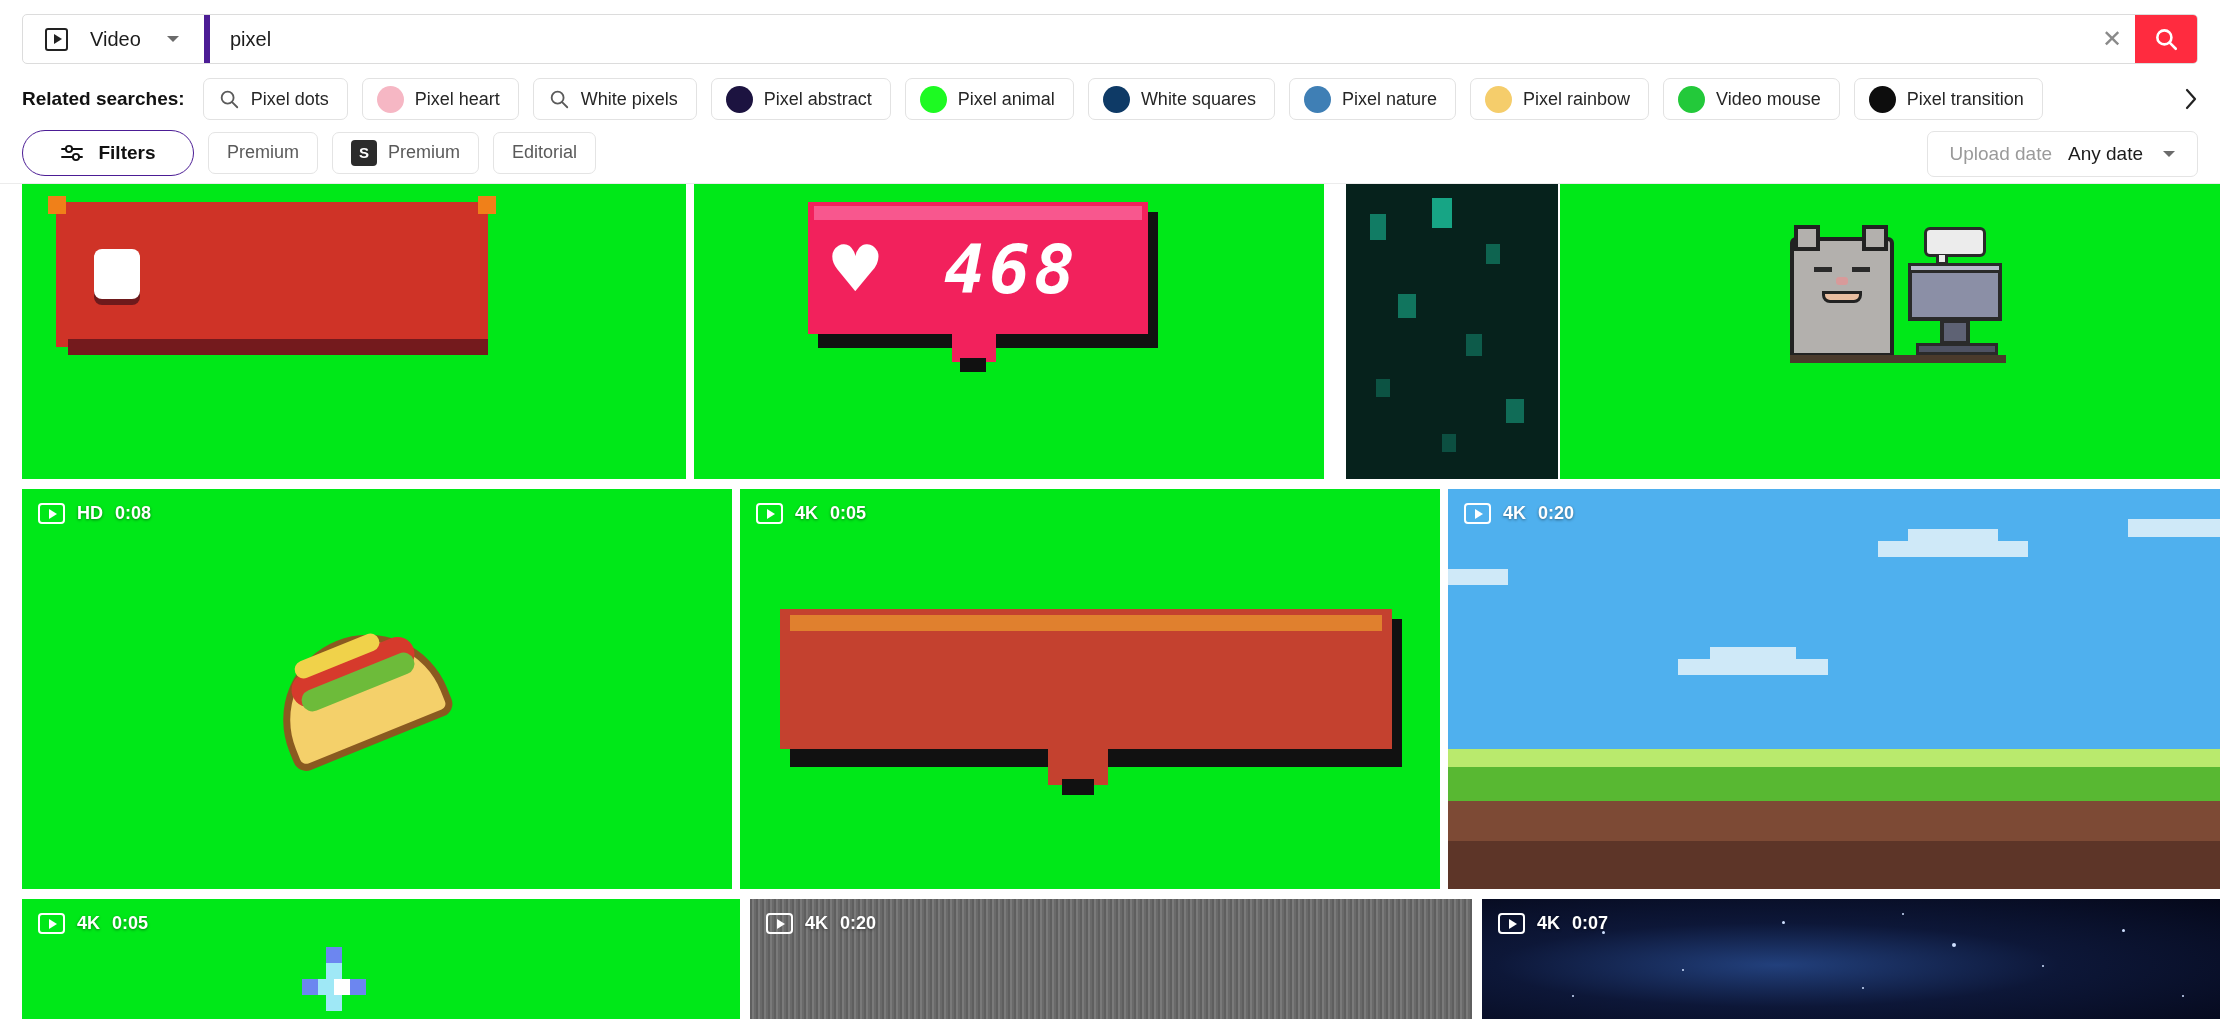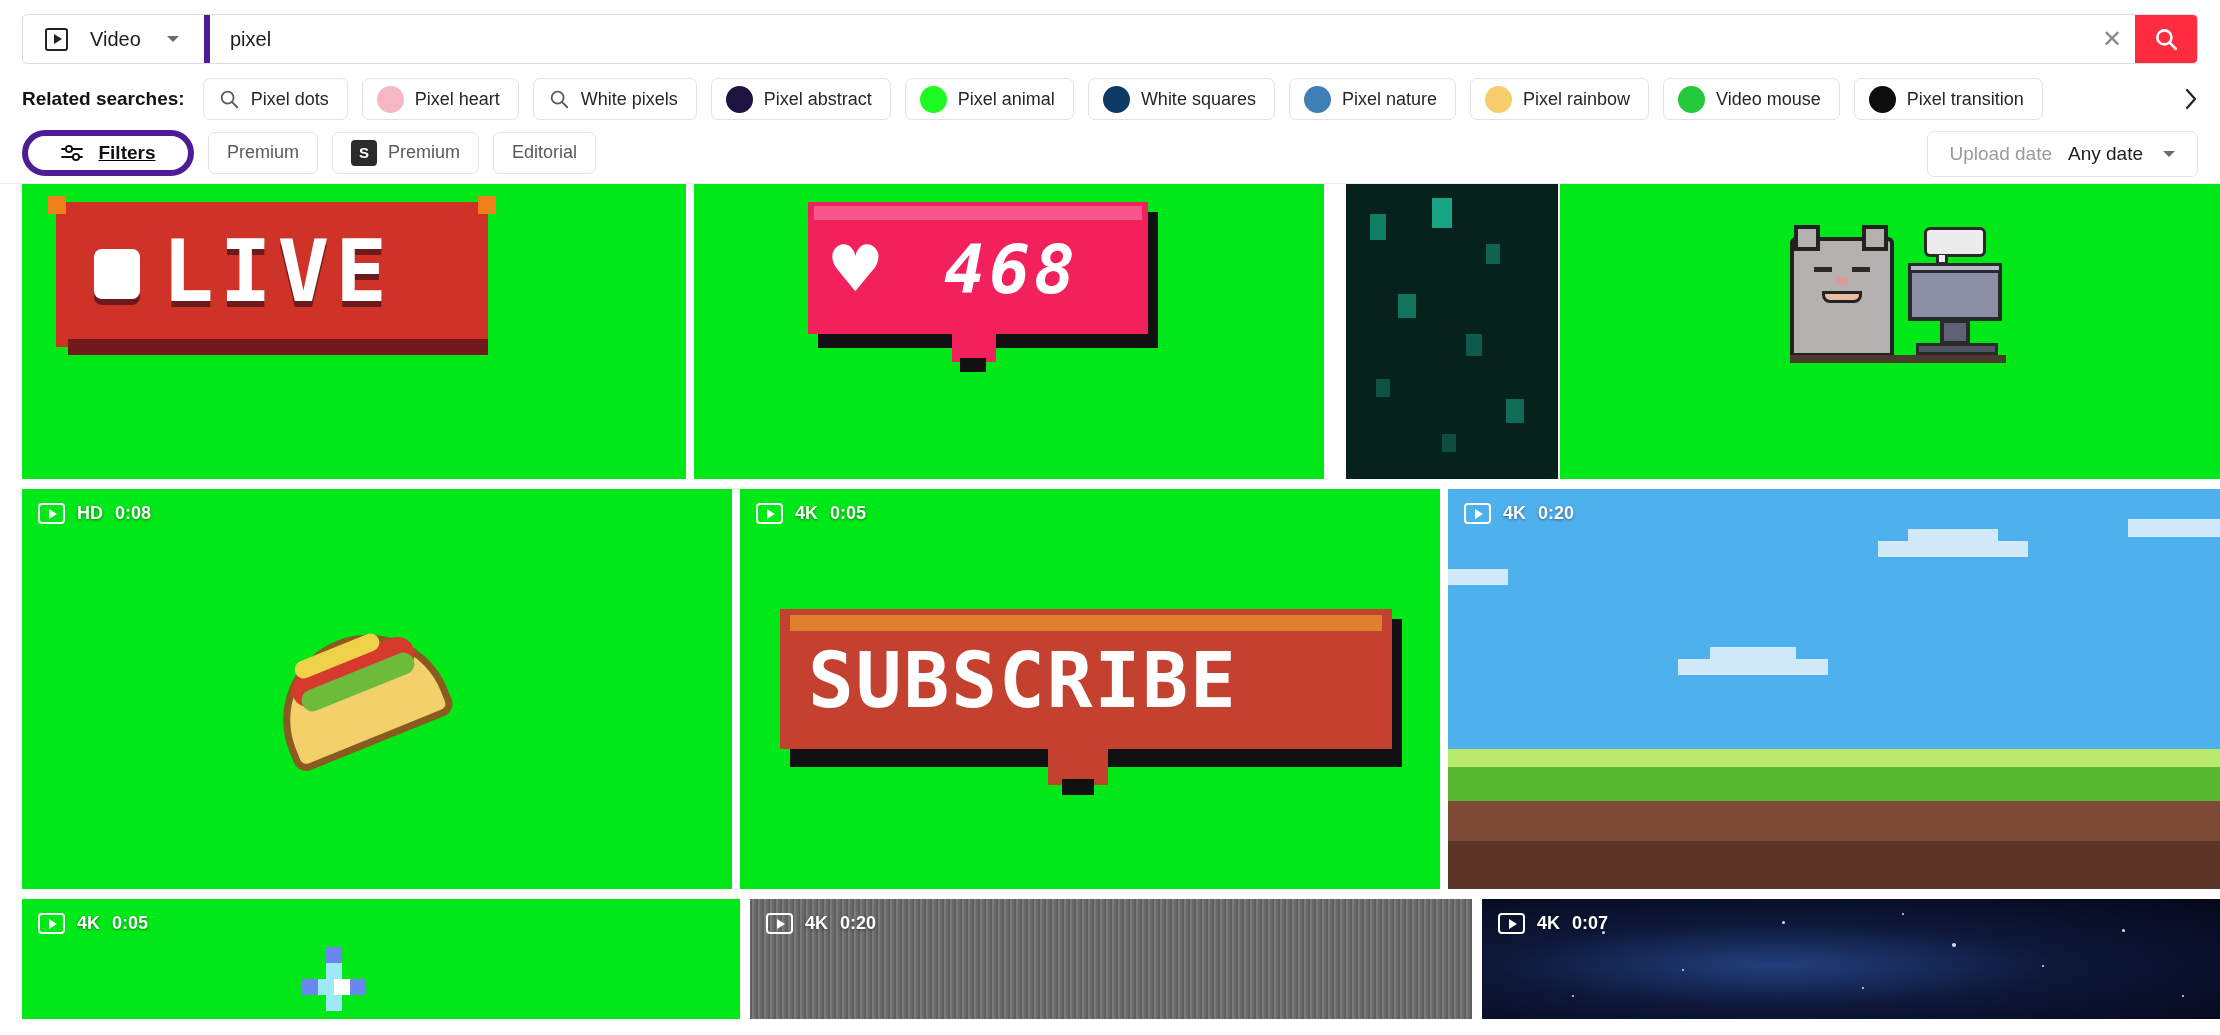--- a/index.html
+++ b/index.html
@@ -121,22 +121,22 @@
   .filters-row {
     display: flex; align-items: center;
     padding: 8px 22px;
     height: 62px;
     border-bottom: 1px solid #ececec;
     position: relative;
   }
   .filters-btn {
     display: flex; align-items: center; justify-content: center; gap: 14px;
     width: 172px; height: 46px;
-    border: 6px solid #4c1d95; border-radius: 24px;
-    background: #fff; cursor: pointer; text-decoration: underline;
+    border: 1px solid #4c1d95; border-radius: 24px;
+    background: #fff; cursor: pointer;
   }
   .filters-btn-label { font-size: 19px; font-weight: bold; color: #111; }
   .pill {
     display: flex; align-items: center; gap: 11px;
     height: 42px; padding: 0 18px;
     margin-left: 14px;
     border: 1px solid #e4e4e4; border-radius: 7px;
     background: #fff; cursor: pointer; white-space: nowrap;
   }
   .pill-label { font-size: 18px; color: #5a5a5a; }
@@ -374,21 +374,20 @@
 
 <div class="grid-area">
 
   <div class="tile" style="left:22px;top:0;width:664px;height:295px;">
     <div class="live-wrap">
       <div class="live-body"></div>
       <div class="live-corner" style="left:-8px;top:-6px;"></div>
       <div class="live-corner" style="right:-8px;top:-6px;"></div>
       <div class="live-shadow"></div>
       <div class="live-dot"></div>
-      <div class="live-txt">LIVE</div>
     </div>
   </div>
 
   <div class="tile" style="left:694px;top:0;width:630px;height:295px;">
     <div style="position:absolute;left:110px;top:14px;width:350px;height:145px;">
       <div class="bub-shadow" style="left:14px;top:14px;width:340px;height:136px;"></div>
       <div class="bub" style="left:4px;top:4px;width:340px;height:132px;"></div>
       <div class="bub-top" style="left:10px;top:8px;width:328px;height:14px;"></div>
       <div class="bub" style="left:148px;top:134px;width:44px;height:30px;"></div>
       <div class="bub-shadow" style="left:156px;top:160px;width:26px;height:14px;"></div>
@@ -450,21 +449,20 @@
       <span class="badge-ico"></span>
       <span class="badge-txt">4K</span>
       <span class="badge-txt">0:05</span>
     </div>
     <div class="sub-wrap" style="left:36px;top:118px;width:630px;height:180px;">
       <div class="sub-shadow" style="left:14px;top:12px;width:612px;height:148px;"></div>
       <div class="sub-body" style="left:4px;top:2px;width:612px;height:140px;"></div>
       <div class="sub-top" style="left:14px;top:8px;width:592px;height:16px;"></div>
       <div class="sub-body" style="left:272px;top:138px;width:60px;height:40px;"></div>
       <div class="sub-shadow" style="left:286px;top:172px;width:32px;height:16px;"></div>
-      <div class="sub-txt" style="left:32px;top:36px;font-size:76px;">SUBSCRIBE</div>
     </div>
   </div>
 
   <div class="tile" style="left:1448px;top:305px;width:772px;height:400px;">
     <div class="ls-sky"></div>
     <div class="ls-cloud" style="left:430px;top:52px;width:150px;height:16px;"></div>
     <div class="ls-cloud" style="left:460px;top:40px;width:90px;height:14px;"></div>
     <div class="ls-cloud" style="left:680px;top:30px;width:92px;height:18px;"></div>
     <div class="ls-cloud" style="left:230px;top:170px;width:150px;height:16px;"></div>
     <div class="ls-cloud" style="left:262px;top:158px;width:86px;height:14px;"></div>

